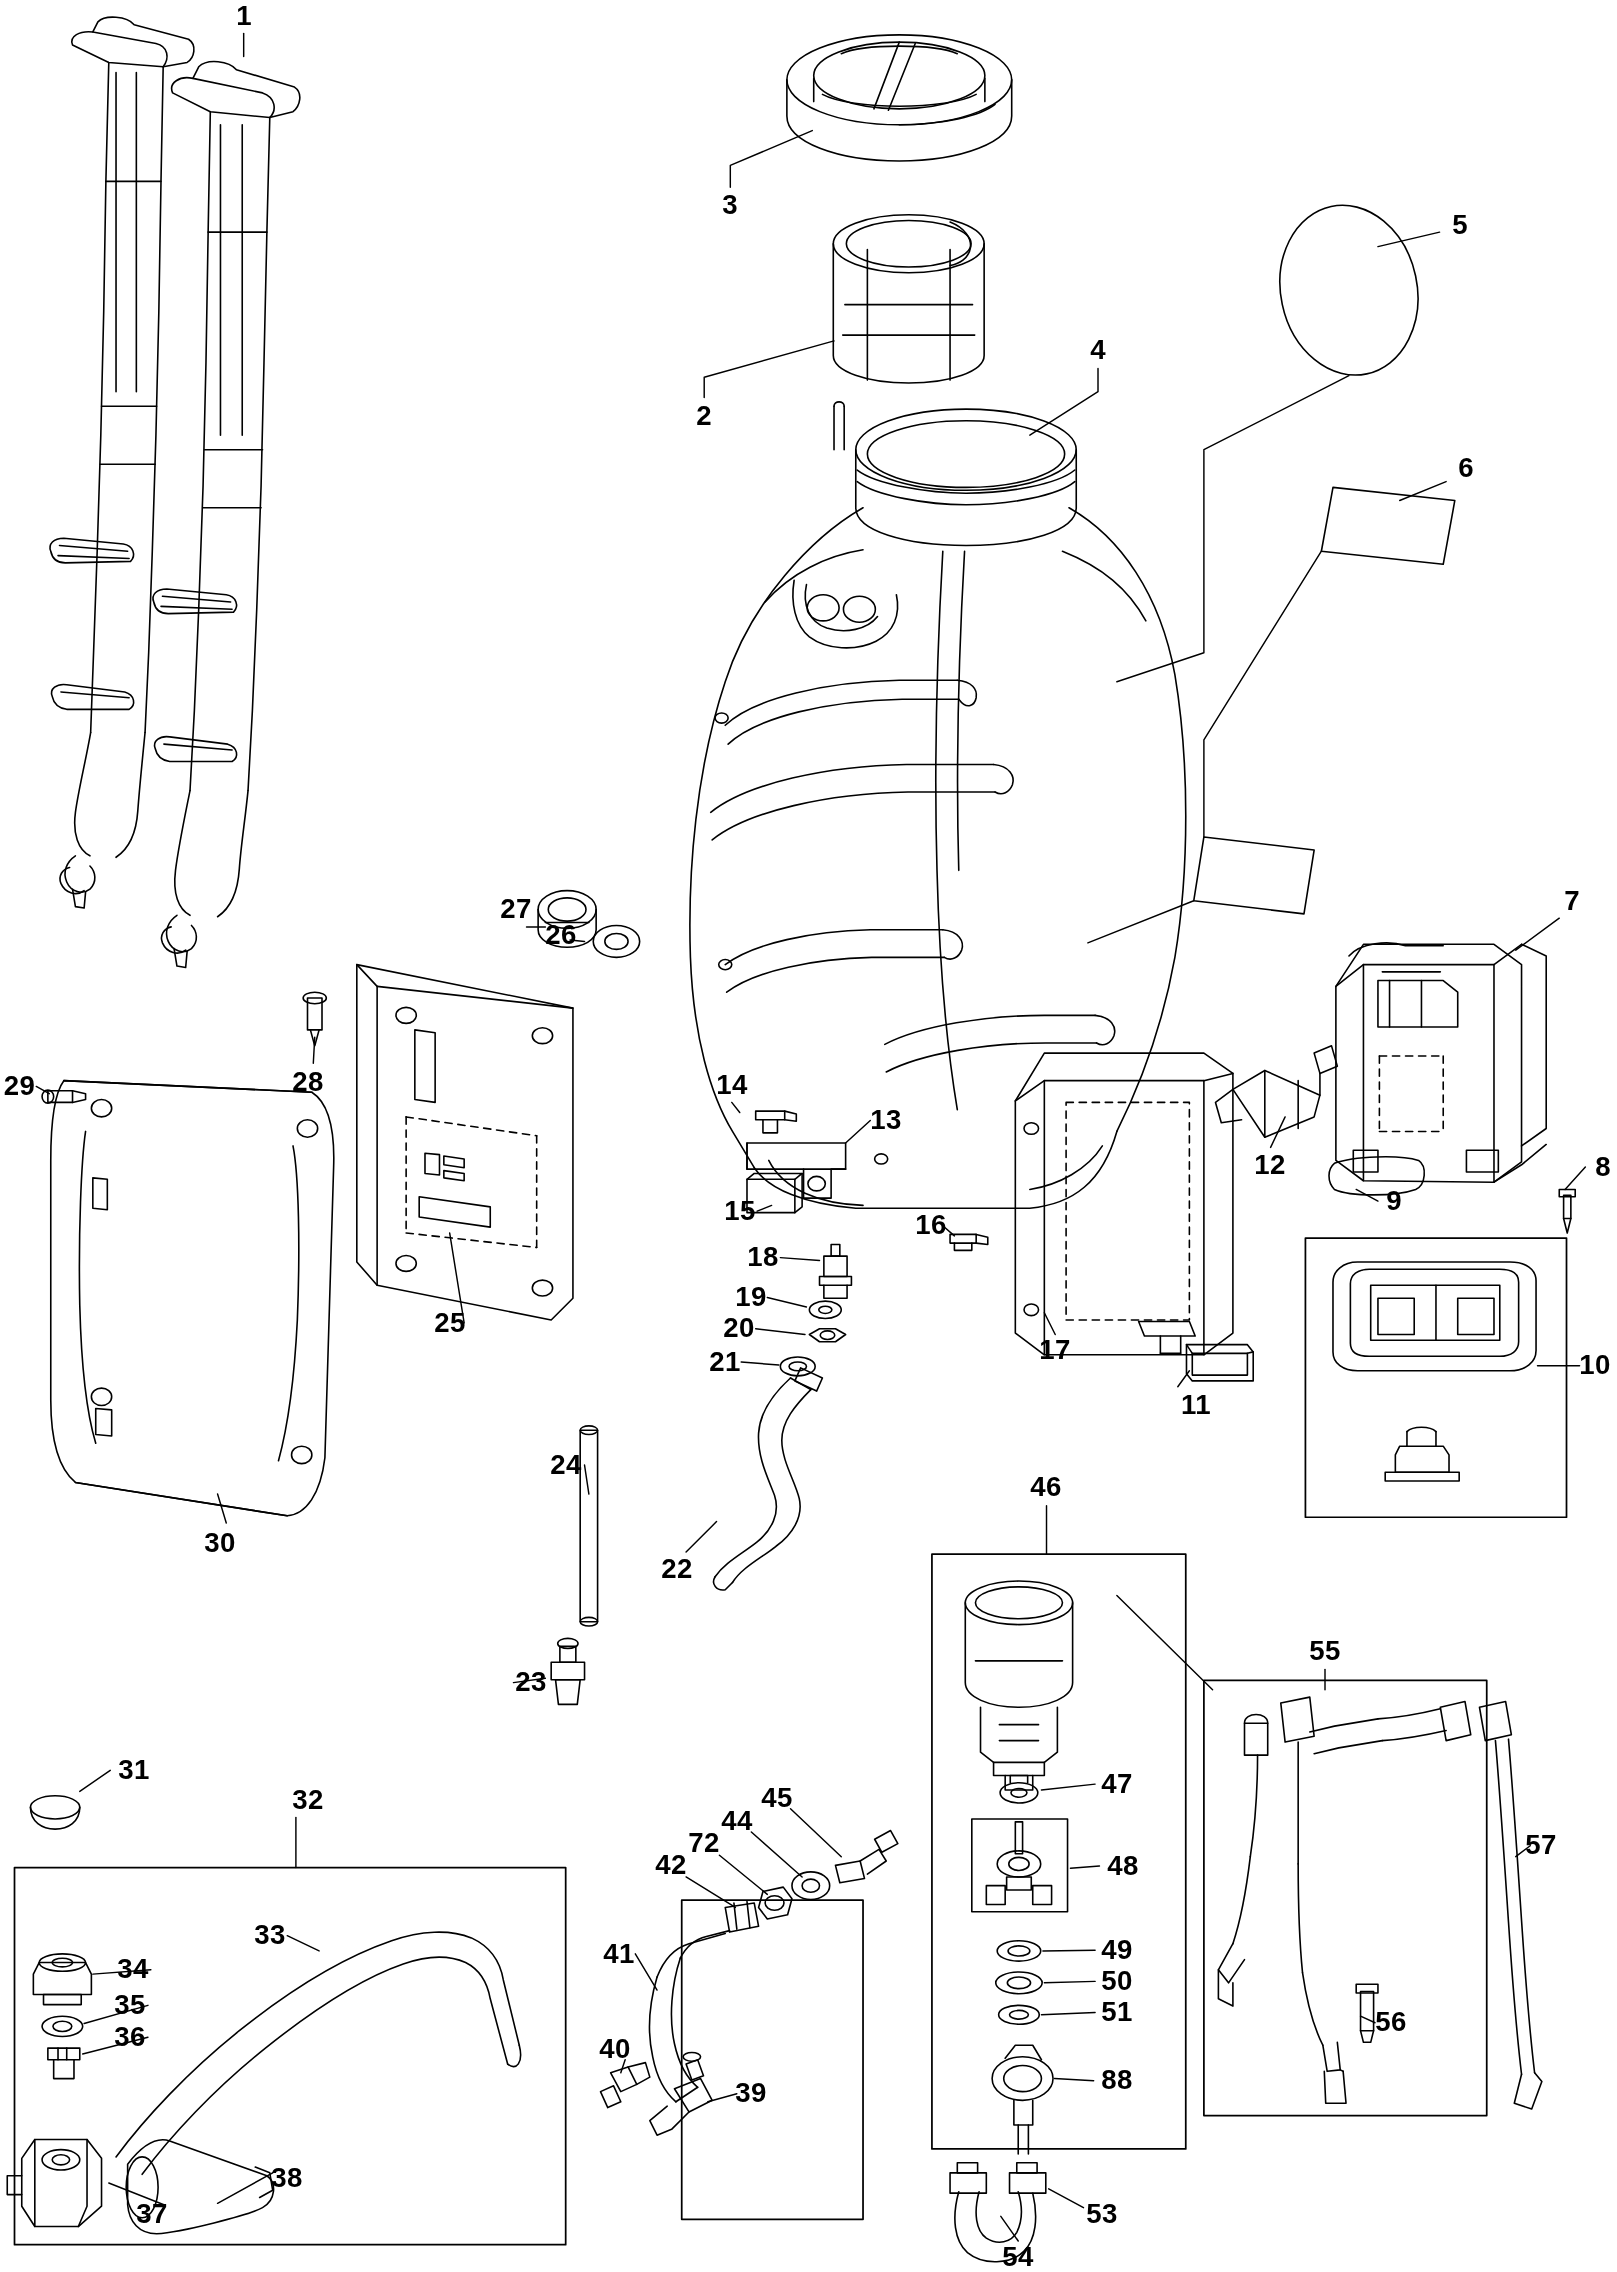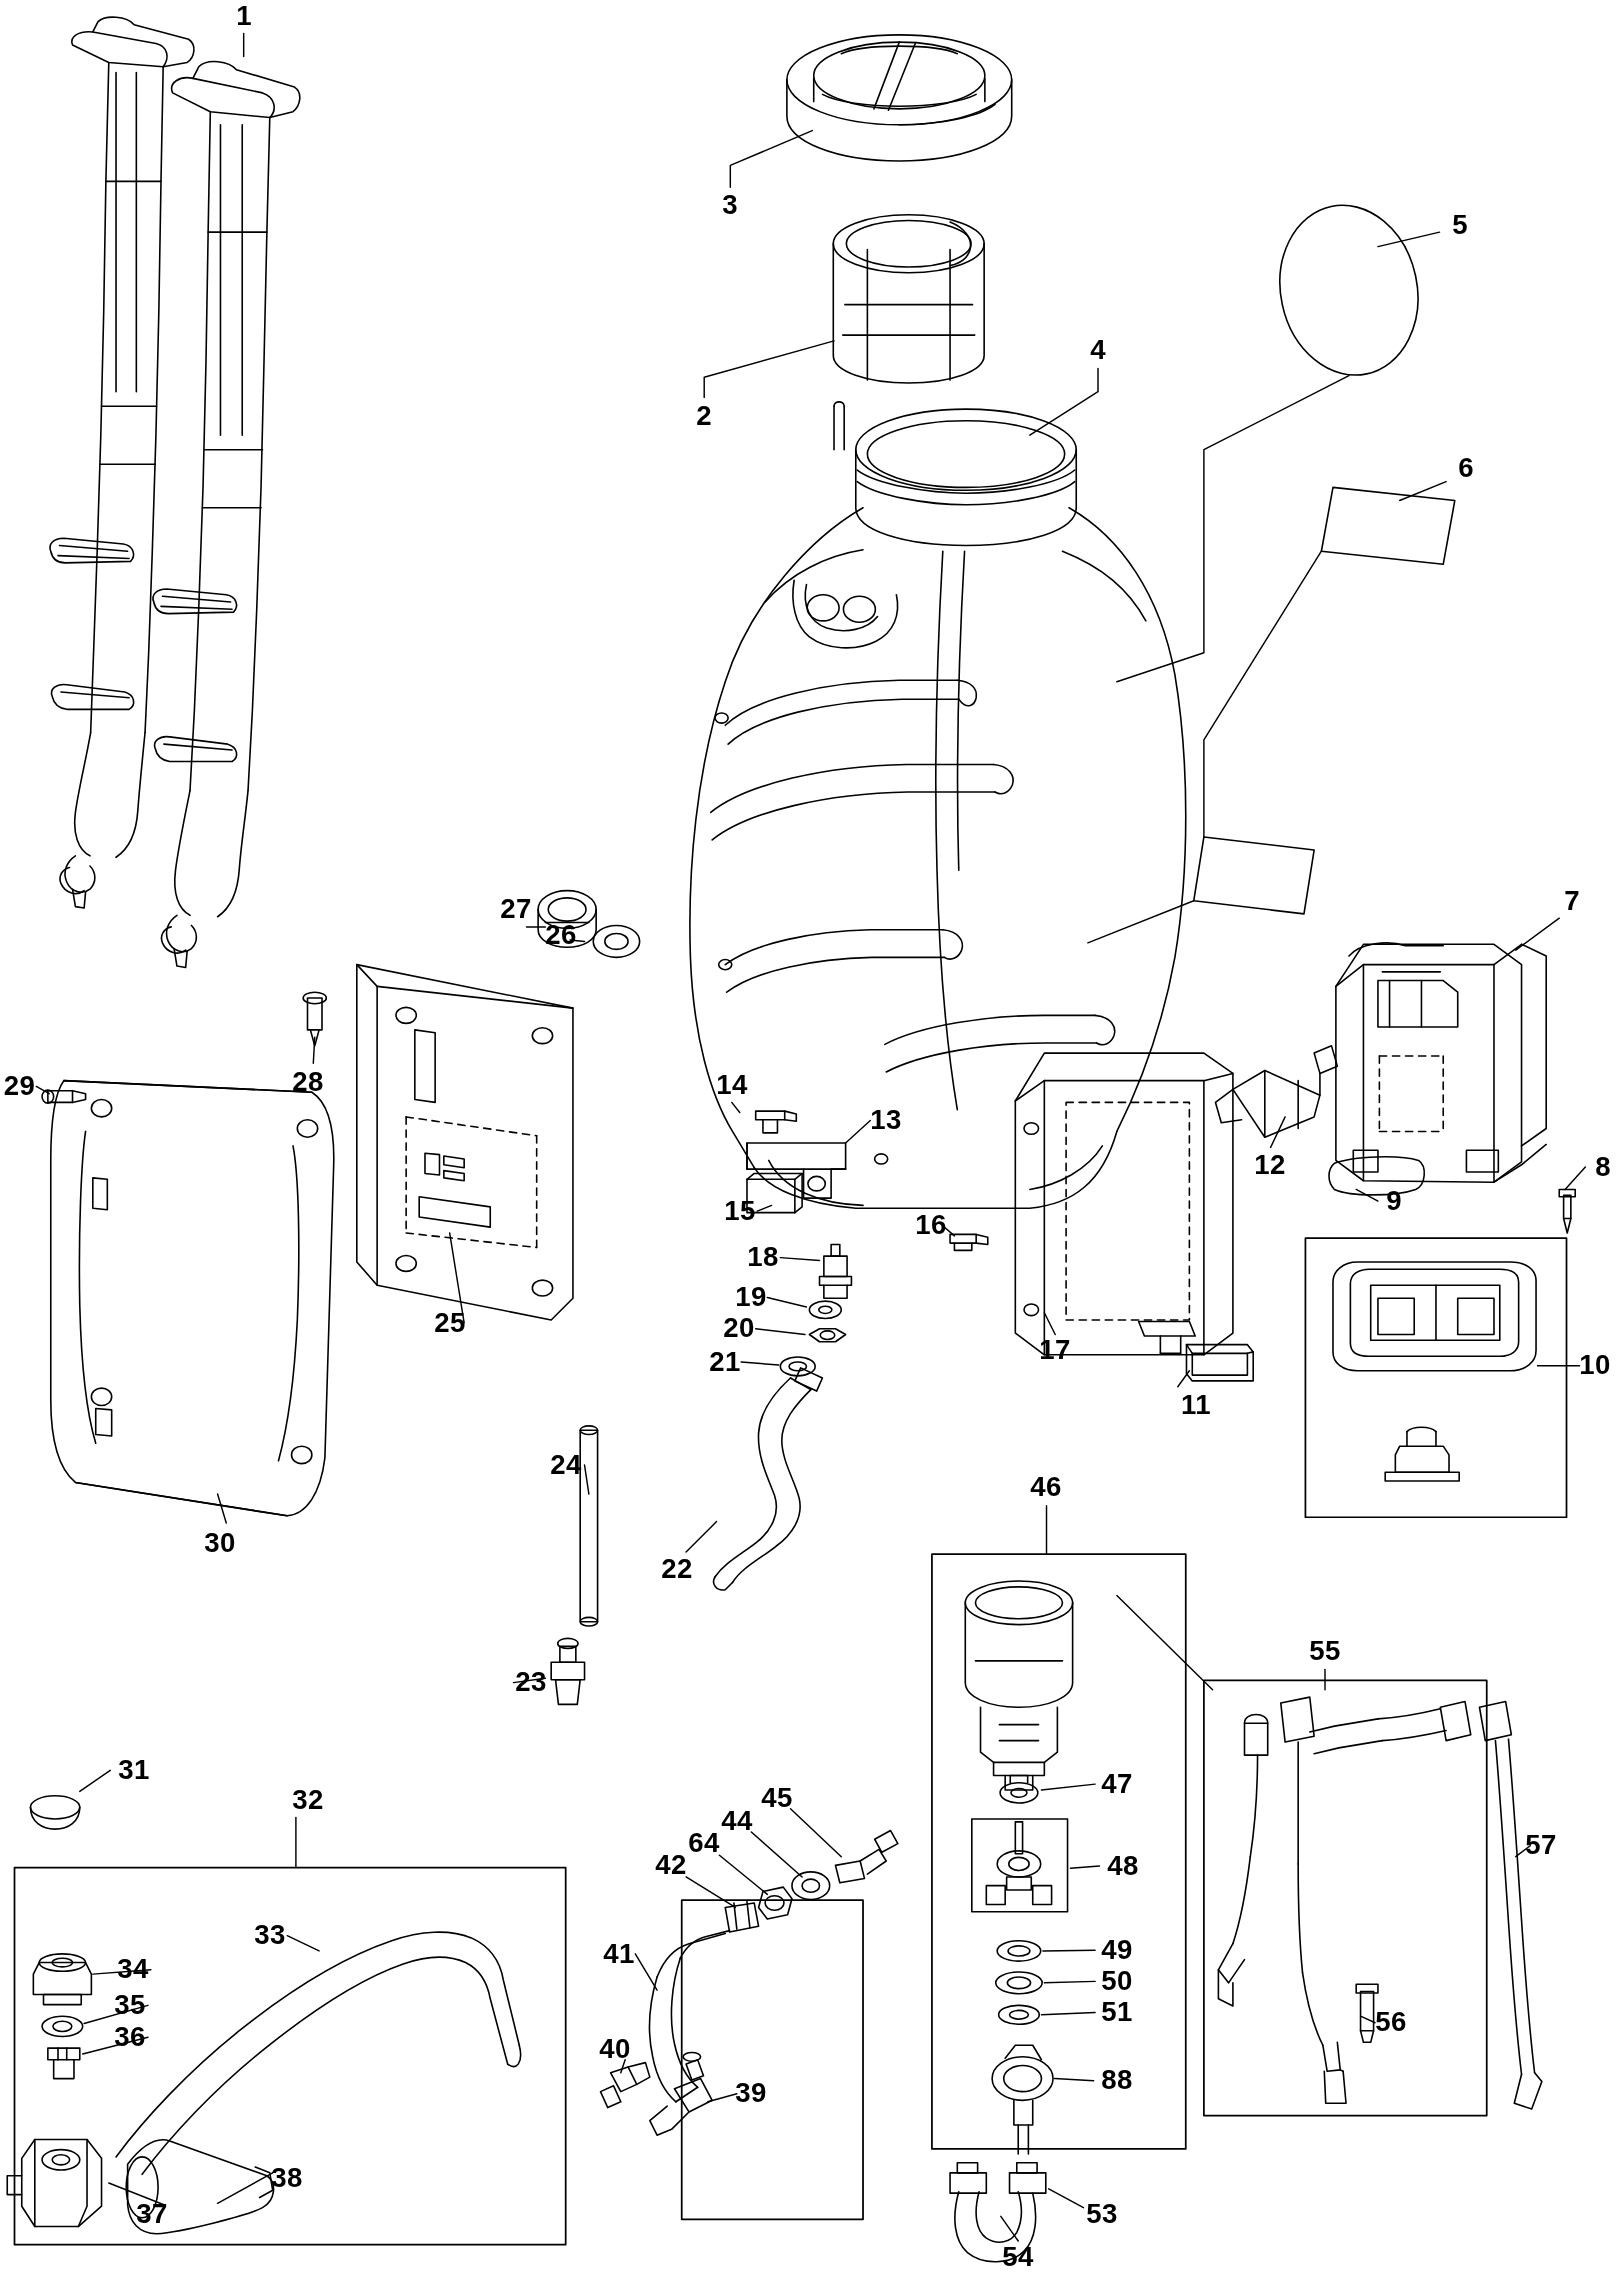--- a/index.html
+++ b/index.html
@@ -609,21 +609,21 @@
   <div class="callout" style="left:270px;  top:1935px;">33</div>
   <div class="callout" style="left:133px;  top:1969px;">34</div>
   <div class="callout" style="left:130px;  top:2005px;">35</div>
   <div class="callout" style="left:130px;  top:2037px;">36</div>
   <div class="callout" style="left:152px;  top:2214px;">37</div>
   <div class="callout" style="left:287px;  top:2178px;">38</div>
   <div class="callout" style="left:751px; top:2093px;">39</div>
   <div class="callout" style="left:615px;  top:2049px;">40</div>
   <div class="callout" style="left:619px;  top:1954px;">41</div>
   <div class="callout" style="left:671px;  top:1865px;">42</div>
-  <div class="callout" style="left:704px;  top:1843px;">64</div>
+  <div class="callout" style="left:704px;  top:1843px;">72</div>
   <div class="callout" style="left:737px; top:1821px;">44</div>
   <div class="callout" style="left:777px; top:1798px;">45</div>
   <div class="callout" style="left:1046px; top:1487px;">46</div>
   <div class="callout" style="left:1117px; top:1784px;">47</div>
   <div class="callout" style="left:1123px; top:1866px;">48</div>
   <div class="callout" style="left:1117px; top:1950px;">49</div>
   <div class="callout" style="left:1117px; top:1981px;">50</div>
   <div class="callout" style="left:1117px; top:2012px;text-align:right;">51</div>
   <div class="callout" style="left:1117px; top:2080px;">88</div>
   <div class="callout" style="left:1102px; top:2214px;">53</div>

